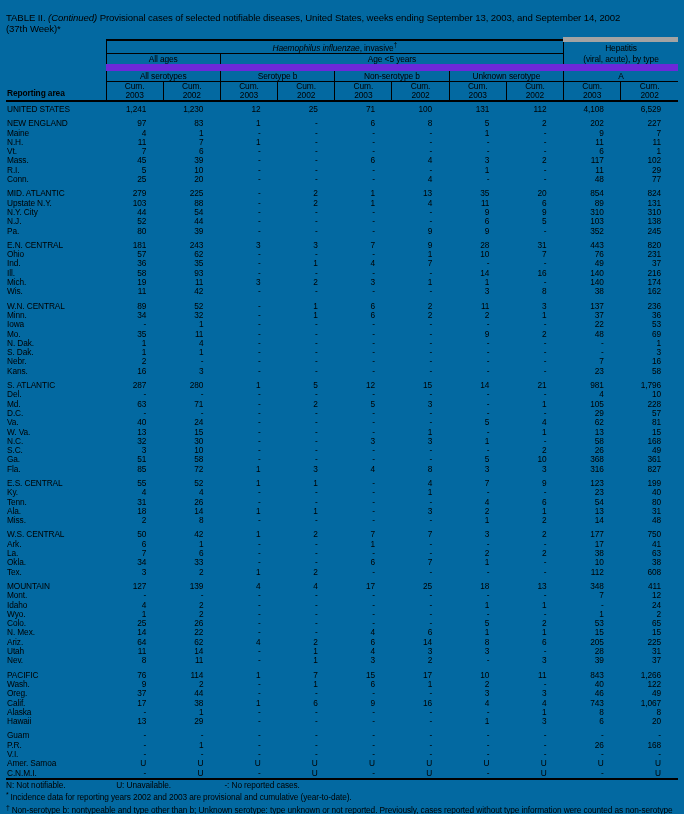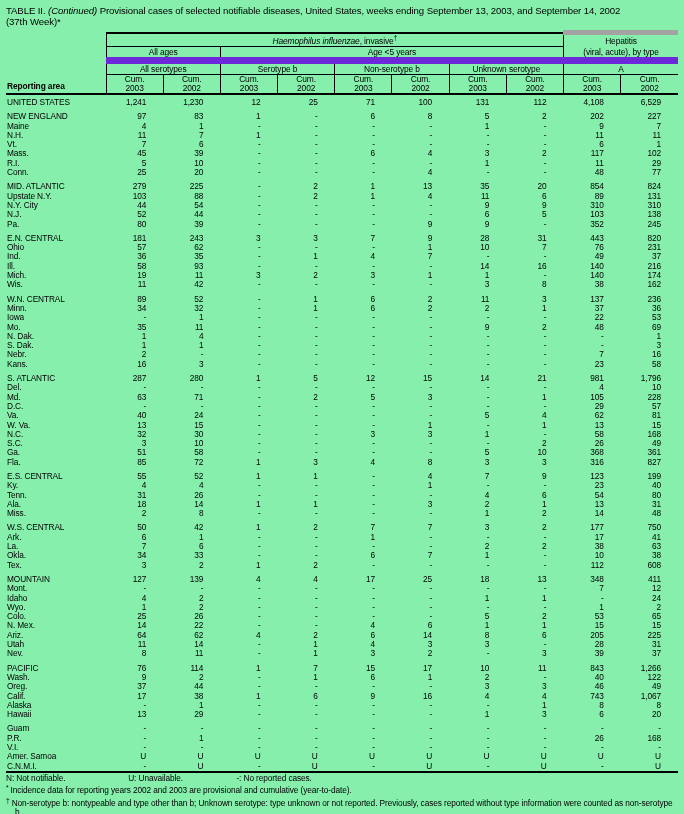--- a/index.html
+++ b/index.html
@@ -1,18 +1,18 @@
 <!DOCTYPE html>
 <html><head>
 <meta charset="utf-8">
 <style>
   * { box-sizing: border-box; }
   html, body { margin: 0; padding: 0; background: #fff; }
   body { font-family: "Liberation Sans", sans-serif; color: #000; }
-  .page { width: 684px; height: 814px; padding: 5px 6px 0 6px; overflow: hidden; background: #86efac; }
+  .page { width: 684px; height: 814px; padding: 12px 6px 0 6px; overflow: hidden; background: #0369a1; }
 
   .title { font-size: 9.6px; line-height: 11px; letter-spacing: -0.1px; }
   .title .it { font-style: italic; }
 
   table { width: 672px; border-collapse: collapse; table-layout: fixed; border-bottom: 2px solid #000; margin-top: 3px; }
   col.c-area { width: 100px; }
   col.c-num  { width: 57.2px; }
 
   thead th, thead td { font-weight: normal; font-size: 8.4px; padding: 0; text-align: center; vertical-align: middle; letter-spacing: -0.1px; }
   .area-head { text-align: left; vertical-align: bottom; border-bottom: 2px solid #000; padding-left: 1px; padding-bottom: 2px; font-weight: bold; }
@@ -26,21 +26,21 @@
 
   tbody td { font-size: 8.3px; line-height: 9.3px; padding: 0; vertical-align: baseline; letter-spacing: -0.1px; }
   tbody tr:first-child td { padding-top: 3px; }
   td.area-cell { text-align: left; padding-left: 1px; white-space: nowrap; }
   td.num-cell  { text-align: right; padding-right: 17px; white-space: nowrap; }
   tr.gap-row td { height: 5px; line-height: 5px; padding: 0; }
 
   .footnotes { font-size: 8.3px; line-height: 9.6px; margin-top: 1px; letter-spacing: -0.1px; }
   .legend-row span { display: inline-block; }
   .leg-1 { width: 108px; }
-  .leg-2 { width: 106px; margin-left: 12px; }
+  .leg-2 { width: 106px; }
   .fn { padding-left: 9px; text-indent: -9px; }
   .fnm { font-size: 6.8px; vertical-align: 2.5px; padding-right: 2px; }
 </style>
 </head>
 <body>
 
 <div class="page">
 
   <div class="title">
     <span>TABLE II.</span>

